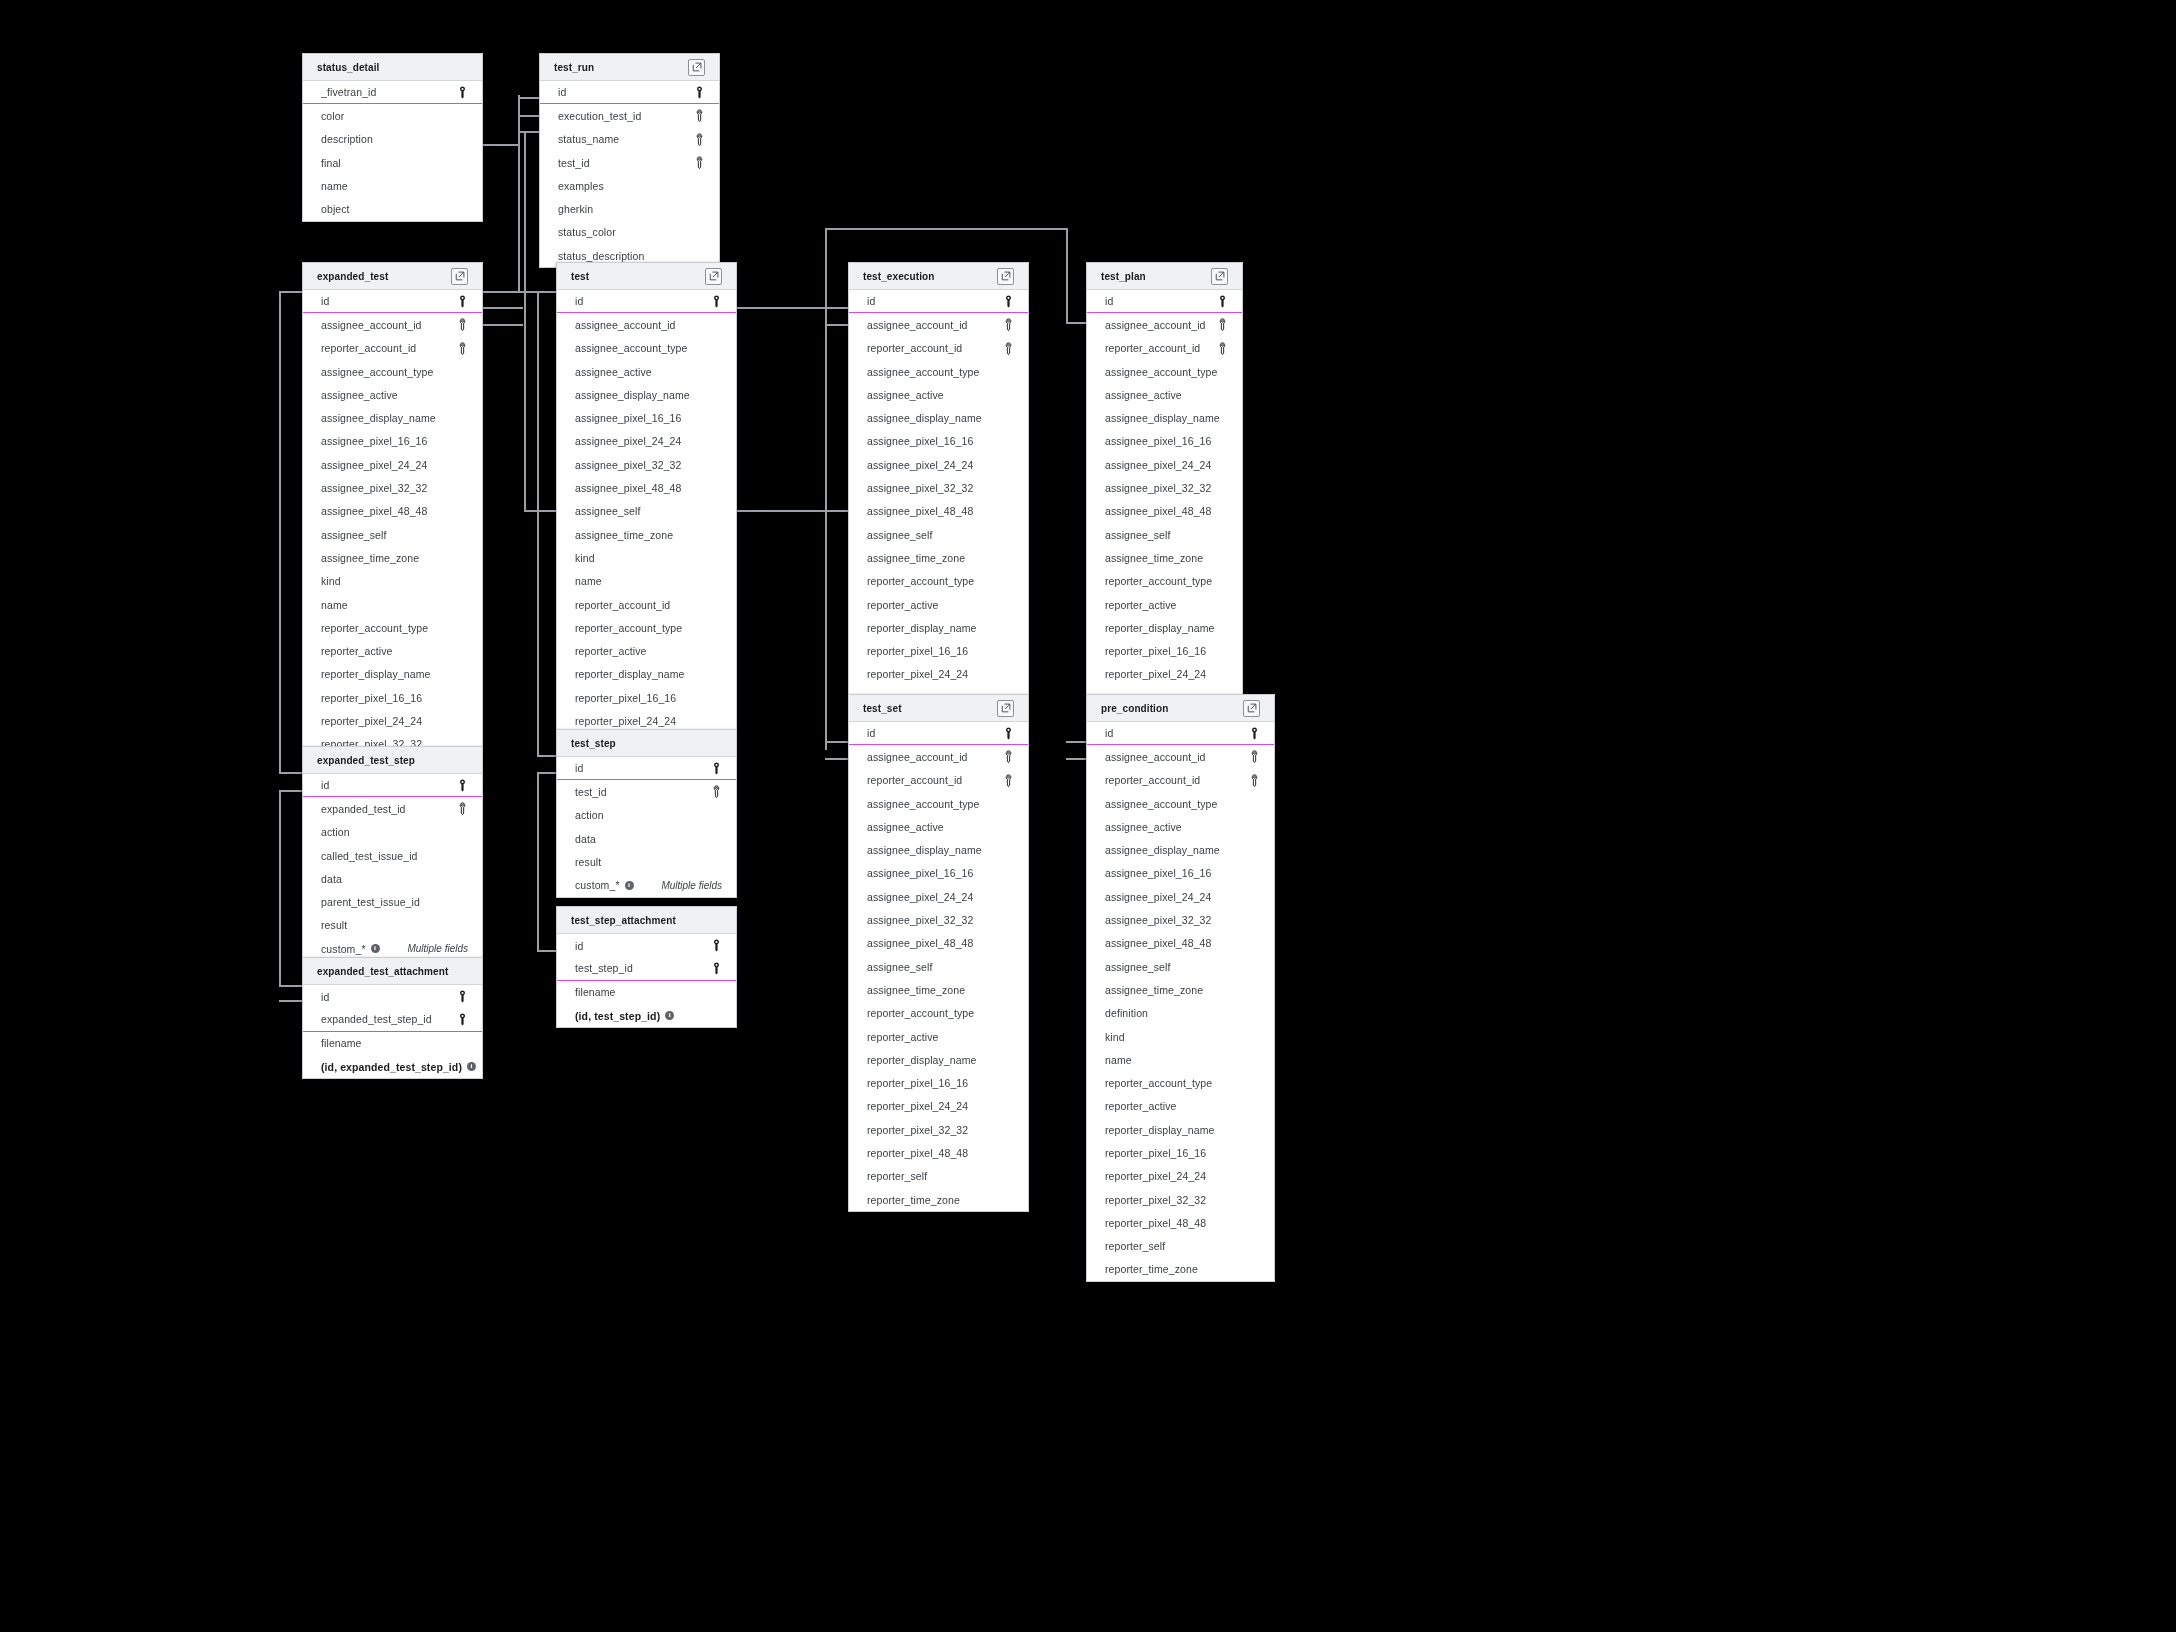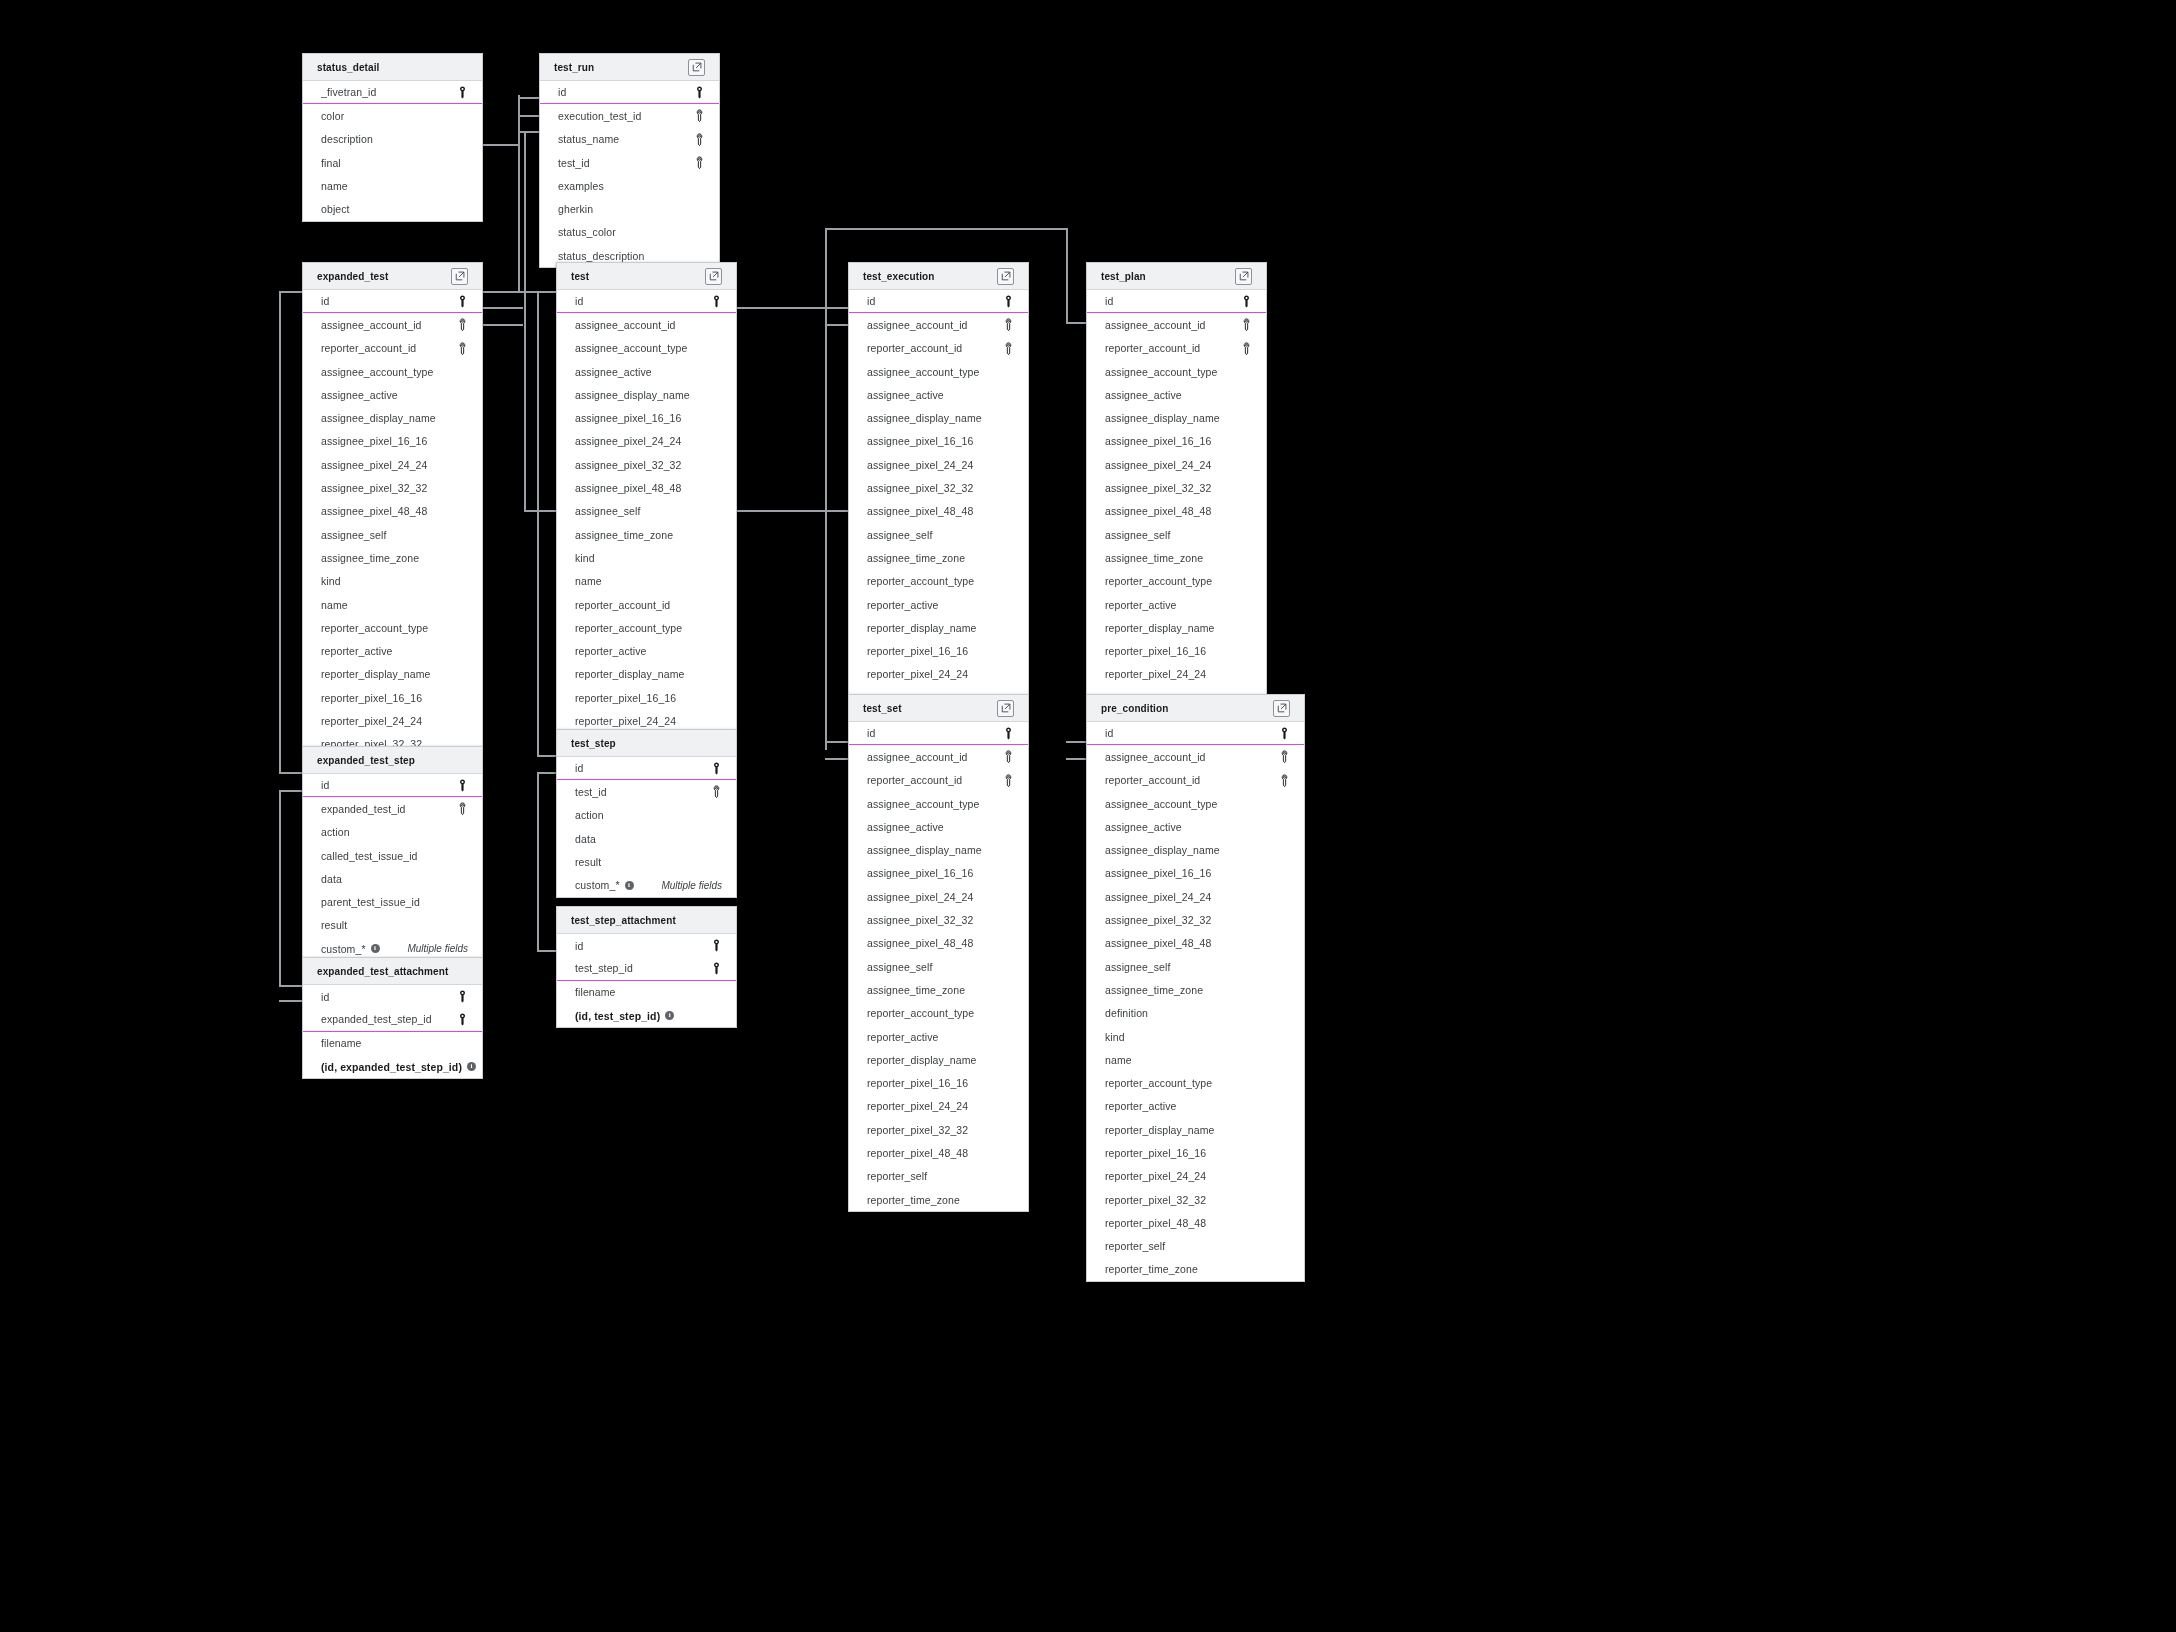--- a/index.html
+++ b/index.html
@@ -687,21 +687,21 @@
           <div class="fname-wrap">
             <span class="fname">reporter_self</span>
           </div>
         </div>
         <div class="field">
           <div class="fname-wrap">
             <span class="fname">reporter_time_zone</span>
           </div>
         </div>
       </div>
-      <div class="entity" style="left: 1086px; top: 262px; width: 181px;">
+      <div class="entity" style="left: 1086px; top: 262px; width: 157px;">
         <div class="entity-head">
           <span class="entity-title">test_plan</span>
           <span class="open-icon">
             <svg viewBox="0 0 12 12" width="10" height="10">
               <path d="M4.6 1.3h6.1v6.1" fill="none" stroke="#4a4e53" stroke-width="1.15" stroke-linecap="round" stroke-linejoin="round"></path>
               <path d="M10.4 1.6 5.2 6.8" fill="none" stroke="#4a4e53" stroke-width="1.15" stroke-linecap="round"></path>
               <path d="M8.3 10.6H1.5V3.8" fill="none" stroke="#4a4e53" stroke-width="1.15" stroke-linecap="round" stroke-linejoin="round"></path>
             </svg>
           </span>
         </div>
@@ -1079,21 +1079,21 @@
           <div class="fname-wrap">
             <span class="fname">reporter_self</span>
           </div>
         </div>
         <div class="field">
           <div class="fname-wrap">
             <span class="fname">reporter_time_zone</span>
           </div>
         </div>
       </div>
-      <div class="entity" style="left: 1086px; top: 694px; width: 219px;">
+      <div class="entity" style="left: 1086px; top: 694px; width: 189px;">
         <div class="entity-head">
           <span class="entity-title">pre_condition</span>
           <span class="open-icon">
             <svg viewBox="0 0 12 12" width="10" height="10">
               <path d="M4.6 1.3h6.1v6.1" fill="none" stroke="#4a4e53" stroke-width="1.15" stroke-linecap="round" stroke-linejoin="round"></path>
               <path d="M10.4 1.6 5.2 6.8" fill="none" stroke="#4a4e53" stroke-width="1.15" stroke-linecap="round"></path>
               <path d="M8.3 10.6H1.5V3.8" fill="none" stroke="#4a4e53" stroke-width="1.15" stroke-linecap="round" stroke-linejoin="round"></path>
             </svg>
           </span>
         </div>

